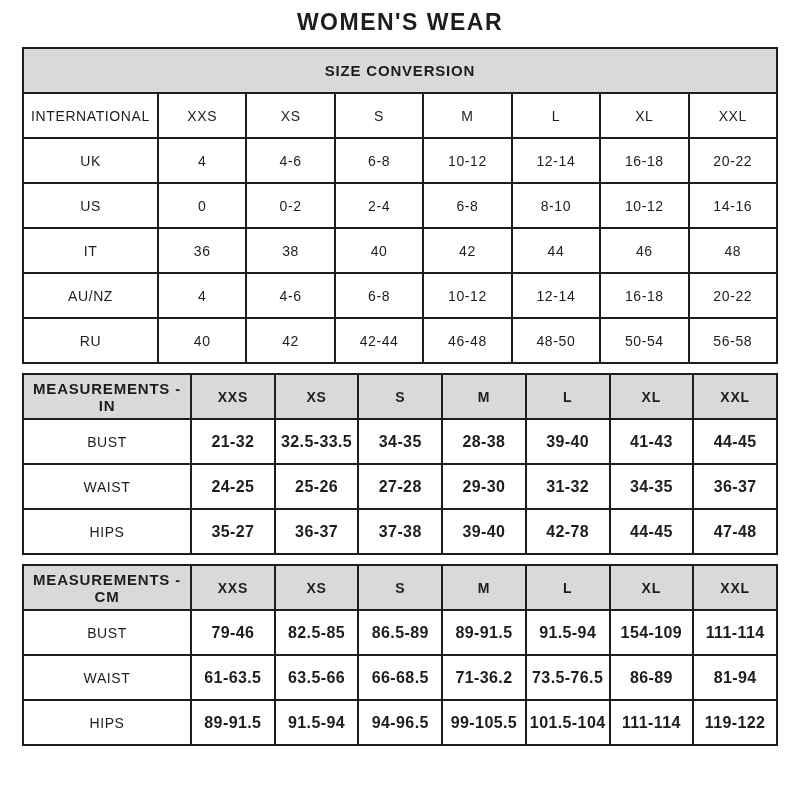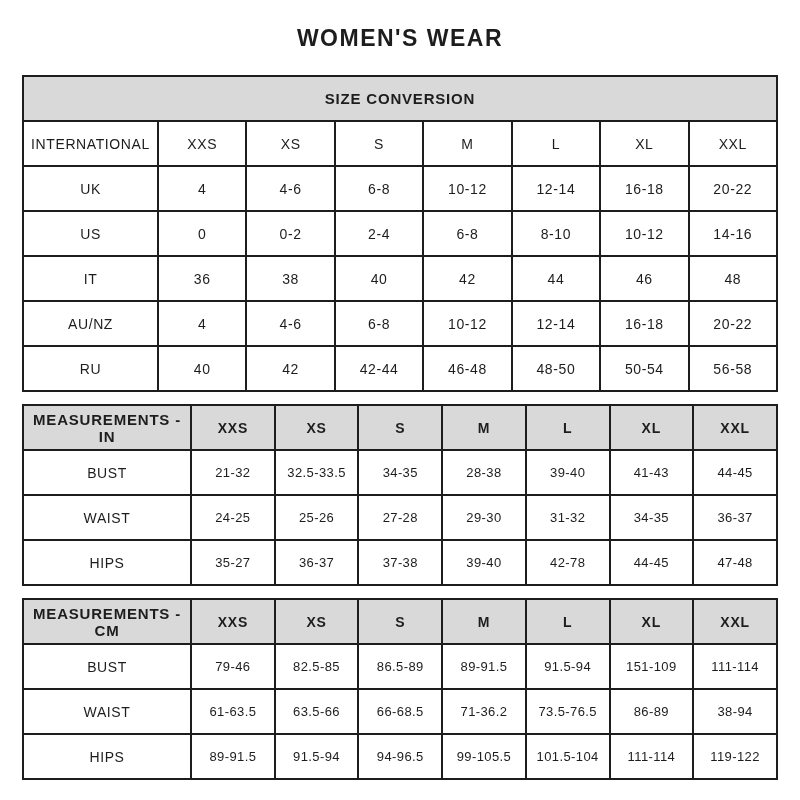--- a/index.html
+++ b/index.html
@@ -7,27 +7,27 @@
   body {
     font-family: "Liberation Sans", sans-serif;
     color: #1d1d1d;
     height: 800px;
   }
   .page-title {
     text-align: center;
     font-size: 23px;
     font-weight: 700;
     letter-spacing: 1.5px;
-    padding: 25px 0 11px 0;
+    padding: 9px 0 11px 0;
   }
   table {
     border-collapse: collapse;
     table-layout: fixed;
     width: 756px;
-    margin: 12px auto;
+    margin: 0 auto;
   }
   table.gap-above { margin-top: 9px; }
   td {
     border: 2px solid #1d1d1d;
     text-align: center;
     vertical-align: middle;
     height: 45px;
     font-size: 14px;
     letter-spacing: 0.6px;
     background: #ffffff;
@@ -38,21 +38,21 @@
     font-weight: 700;
     font-size: 15px;
     letter-spacing: 0.8px;
   }
   td.hdr-size {
     background: #d9d9d9;
     font-weight: 700;
     font-size: 14px;
     letter-spacing: 0.8px;
   }
-  td.val-sm { font-size: 13px; letter-spacing: 0.4px; }
+  td.val-sm { font-size: 16px; letter-spacing: 0.4px; font-weight: bold; }
   col.label-col-1 { width: 135px; }
   col.label-col-2 { width: 168px; }
 </style>
 </head>
 <body>
 
 <div class="page-title">WOMEN'S WEAR</div>
 
 <table>
   <colgroup>
@@ -209,32 +209,32 @@
       <td class="hdr-size">XL</td>
       <td class="hdr-size">XXL</td>
     </tr>
     <tr>
       <td>BUST</td>
       <td class="val-sm">79-46</td>
       <td class="val-sm">82.5-85</td>
       <td class="val-sm">86.5-89</td>
       <td class="val-sm">89-91.5</td>
       <td class="val-sm">91.5-94</td>
-      <td class="val-sm">151-109</td>
+      <td class="val-sm">154-109</td>
       <td class="val-sm">111-114</td>
     </tr>
     <tr>
       <td>WAIST</td>
       <td class="val-sm">61-63.5</td>
       <td class="val-sm">63.5-66</td>
       <td class="val-sm">66-68.5</td>
       <td class="val-sm">71-36.2</td>
       <td class="val-sm">73.5-76.5</td>
       <td class="val-sm">86-89</td>
-      <td class="val-sm">38-94</td>
+      <td class="val-sm">81-94</td>
     </tr>
     <tr>
       <td>HIPS</td>
       <td class="val-sm">89-91.5</td>
       <td class="val-sm">91.5-94</td>
       <td class="val-sm">94-96.5</td>
       <td class="val-sm">99-105.5</td>
       <td class="val-sm">101.5-104</td>
       <td class="val-sm">111-114</td>
       <td class="val-sm">119-122</td>

